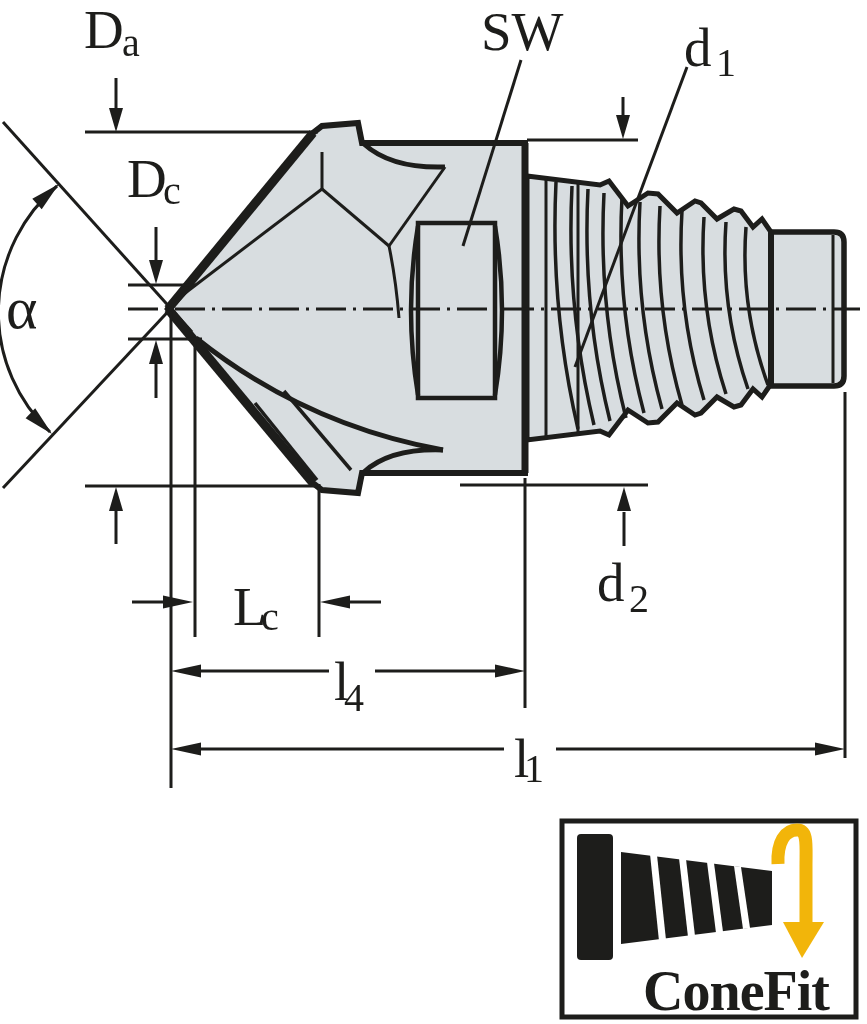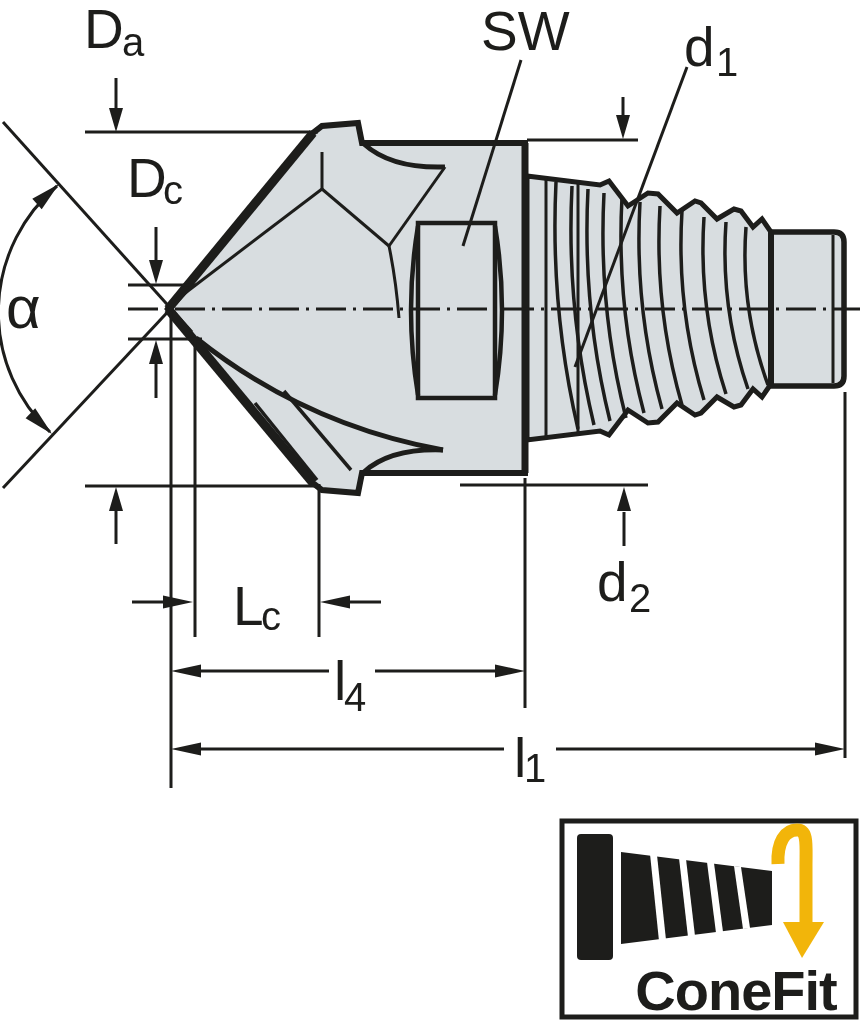--- a/index.html
+++ b/index.html
@@ -1,18 +1,18 @@
 <!DOCTYPE html>
 <html><head>
 <meta charset="utf-8">
 <style>
   html,body{margin:0;padding:0;background:#ffffff;}
   .page{
     width:867px;height:1024px;position:relative;background:#ffffff;
-    font-family:Liberation Sans, sans-serif;
+    font-family:Liberation Serif, serif;
   }
   svg text{fill:#1d1d1b;}
   .dimtext{font-size:55px;}
   .subtext{font-size:40px;}
   .alphatext{font-size:60px;}
   .badgetext{font-size:56px;font-weight:bold;letter-spacing:-1px;}
 </style>
 </head>
 <body>
 

